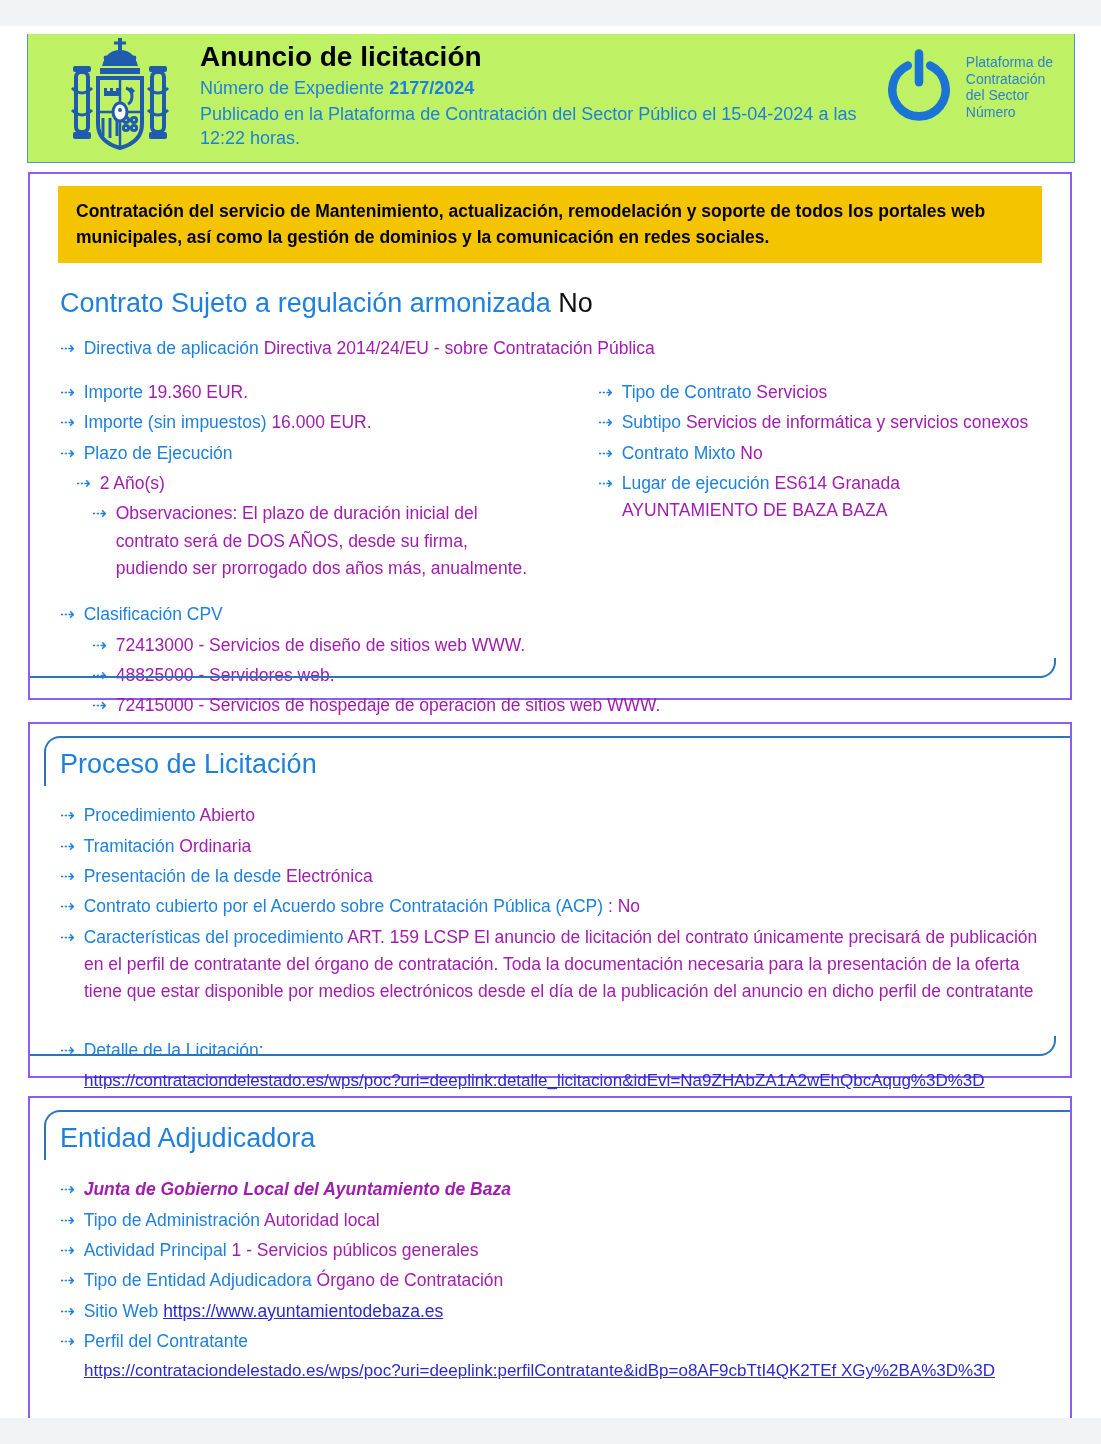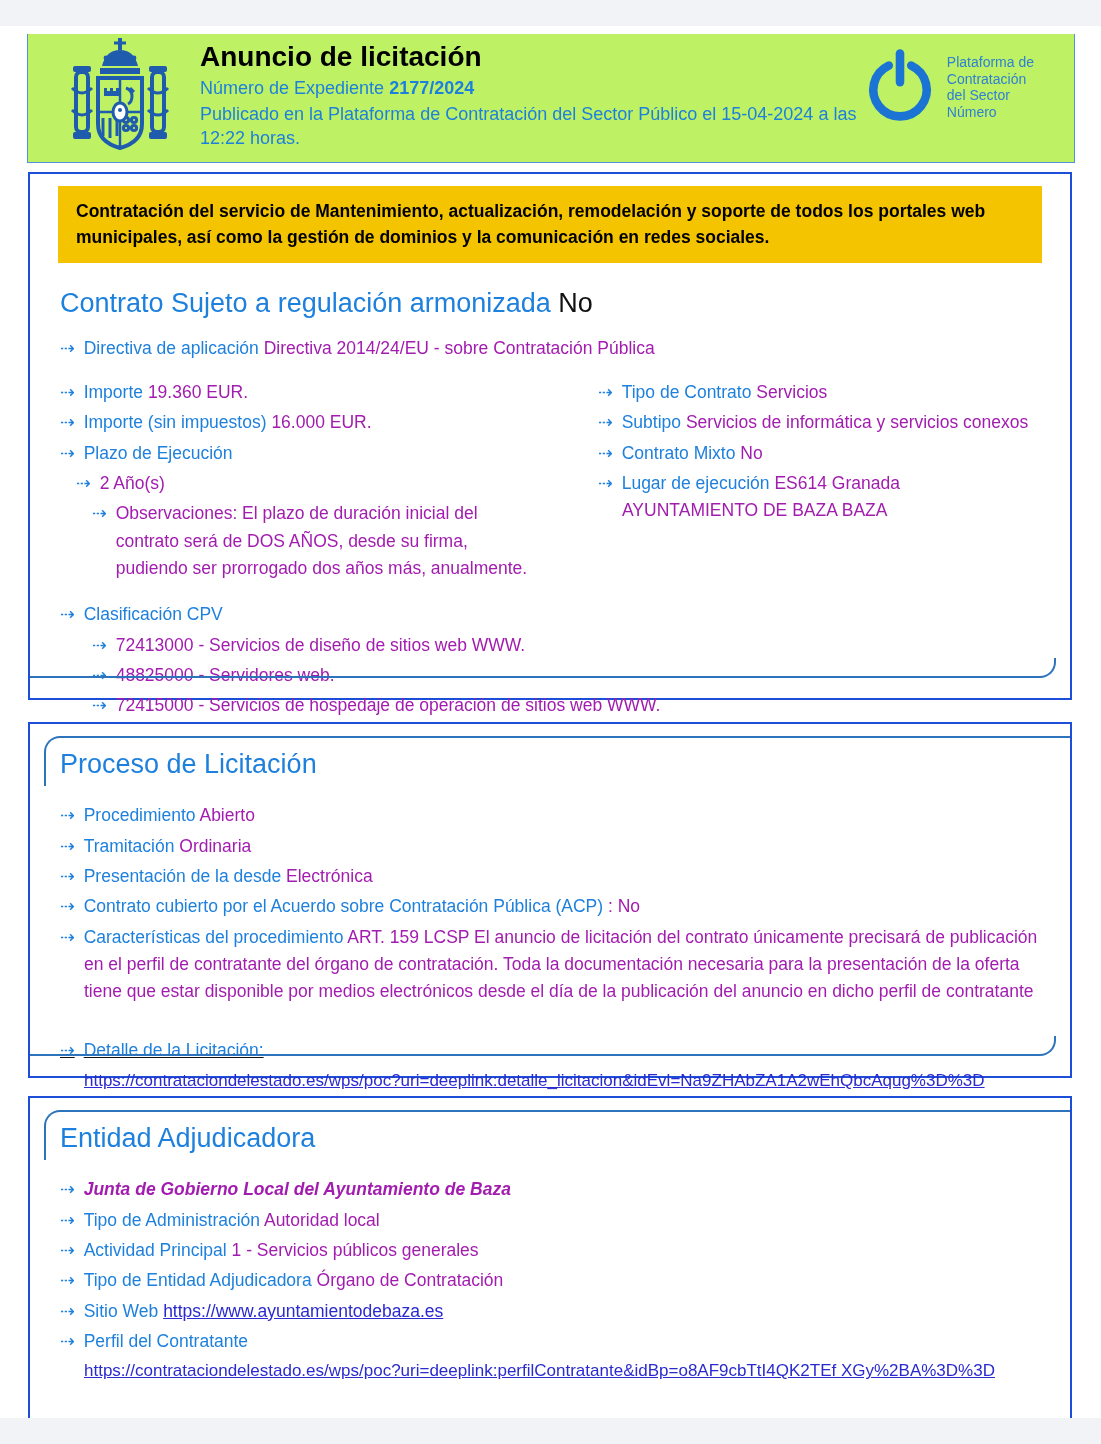--- a/index.html
+++ b/index.html
@@ -16,28 +16,28 @@
   
   .header-box{
     position:absolute;top:26px;left:27px;width:1048px;height:129px;
     border:1px solid #4e93d9;border-top:none;box-sizing:border-box;background:#bef264;margin-top:8px;
   }
   .coat{position:absolute;left:40px;top:2px;width:104px;height:118px;}
   .header-text{position:absolute;left:172px;top:6px;width:672px;}
   .doc-title{font-size:28px;font-weight:bold;color:#000;line-height:1.2;margin:0;}
   .header-meta{font-size:18px;color:#1e80dd;line-height:1.32;margin-top:3px;}
   .header-meta b{font-weight:bold;}
-  .plat-logo{position:absolute;right:40px;top:10px;display:flex;align-items:flex-start;}
+  .plat-logo{position:absolute;right:21px;top:10px;display:flex;align-items:flex-start;}
   .plat-logo svg{width:78px;height:80px;}
   .plat-logo .plat-text{font-size:14px;color:#2f7fd3;line-height:1.18;margin-left:8px;margin-top:10px;}
 
   
   .box{
     position:absolute;left:28px;width:1044px;box-sizing:border-box;
-    border:2px solid #1d4ed8;background:#fff;
+    border:2px solid #8b5cf6;background:#fff;
   }
   #box1{top:172px;height:528px;}
   #box2{top:722px;height:356px;}
   #box3{top:1096px;height:540px;}
   .curl-b{position:absolute;left:0;right:14px;bottom:20px;height:18px;
     border-bottom:2px solid #2d74bd;border-right:2px solid #2d74bd;
     border-bottom-right-radius:16px;}
   .curl-t{position:absolute;left:14px;right:0;top:12px;height:48px;
     border-top:2px solid #2d74bd;border-left:2px solid #2d74bd;
     border-top-left-radius:16px;}
@@ -167,21 +167,21 @@
 <div class="box" id="box2">
   <div class="curl-t"></div>
   <h2 class="sec">Proceso de Licitación</h2>
   <div class="rows" style="margin-top:22px;">
     <div class="row"><span class="arr">⇢</span><span class="lbl">Procedimiento</span> <span class="val">Abierto</span></div>
     <div class="row"><span class="arr">⇢</span><span class="lbl">Tramitación</span> <span class="val">Ordinaria</span></div>
     <div class="row"><span class="arr">⇢</span><span class="lbl">Presentación de la desde</span> <span class="val">Electrónica</span></div>
     <div class="row"><span class="arr">⇢</span><span class="lbl">Contrato cubierto por el Acuerdo sobre Contratación Pública (ACP)</span> <span class="val">: No</span></div>
     <div class="row"><span class="arr">⇢</span><span class="lbl">Características del procedimiento</span> <span class="val">ART. 159 LCSP El anuncio de licitación del contrato únicamente precisará de publicación en el perfil de contratante del órgano de contratación. Toda la documentación necesaria para la presentación de la oferta tiene que estar disponible por medios electrónicos desde el día de la publicación del anuncio en dicho perfil de contratante</span></div>
 
-    <div class="row" style="margin-top:32px;text-decoration:underline;"><span class="arr">⇢</span><span class="lbl">Detalle de la Licitación:</span></div>
+    <div class="row" style="margin-top:32px;"><span class="arr">⇢</span><span class="lbl">Detalle de la Licitación:</span></div>
     <div class="linkrow"><a class="link" href="#">https://contrataciondelestado.es/wps/poc?uri=deeplink:detalle_licitacion&amp;idEvl=Na9ZHAbZA1A2wEhQbcAqug%3D%3D</a></div>
   </div>
   <div class="curl-b"></div>
 </div>
 
 <div class="box" id="box3">
   <div class="curl-t"></div>
   <h2 class="sec">Entidad Adjudicadora</h2>
   <div class="rows" style="margin-top:22px;">
     <div class="row"><span class="arr">⇢</span><span class="val bold">Junta de Gobierno Local del Ayuntamiento de Baza</span></div>

